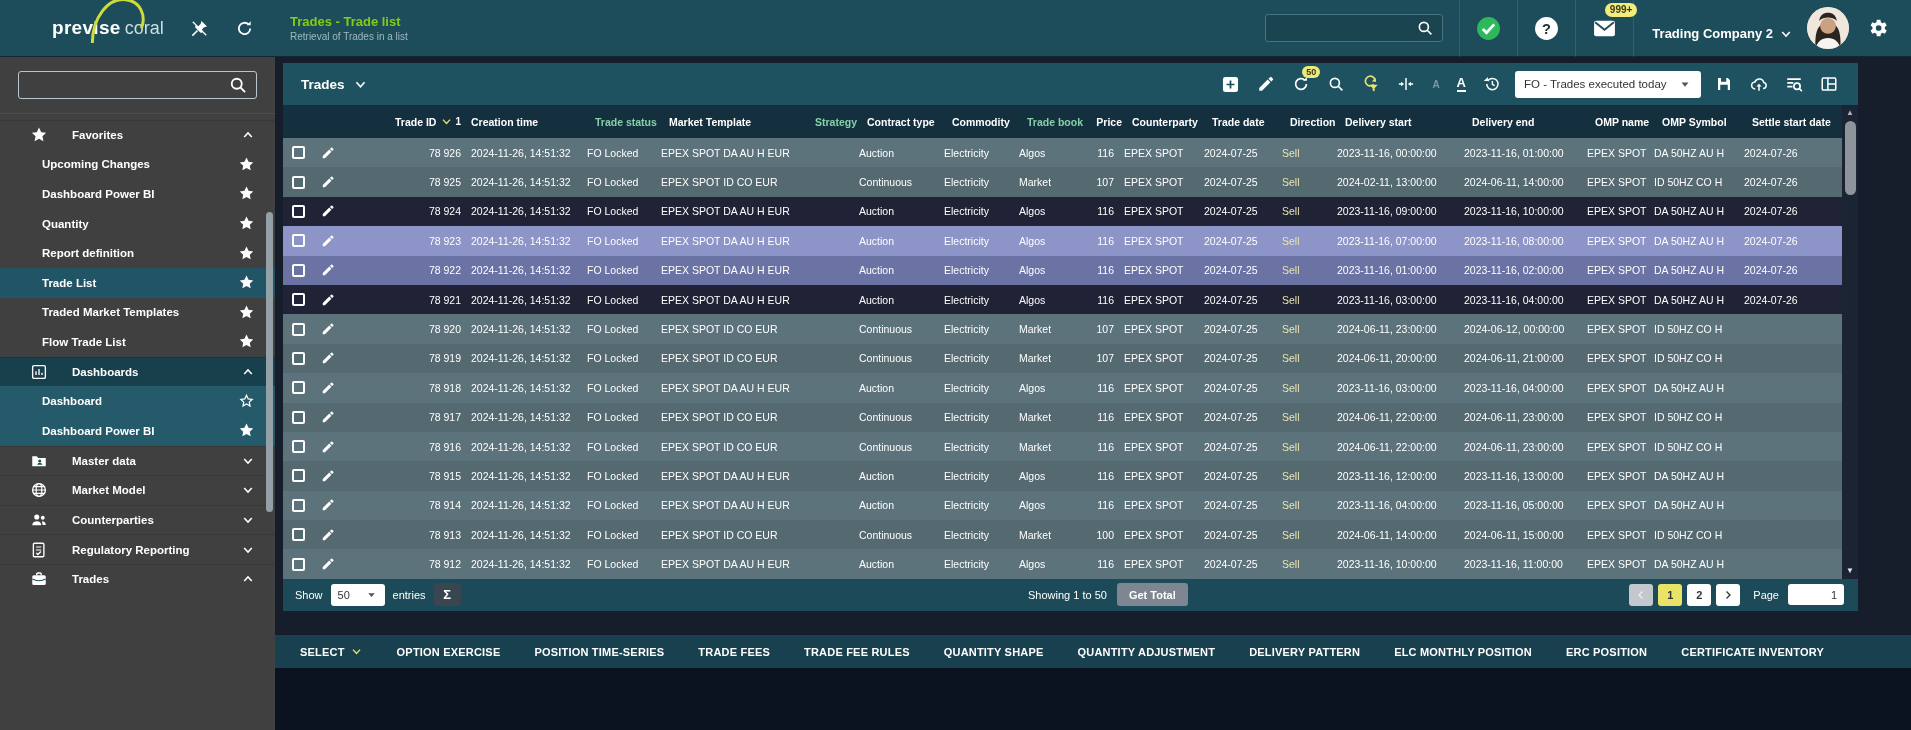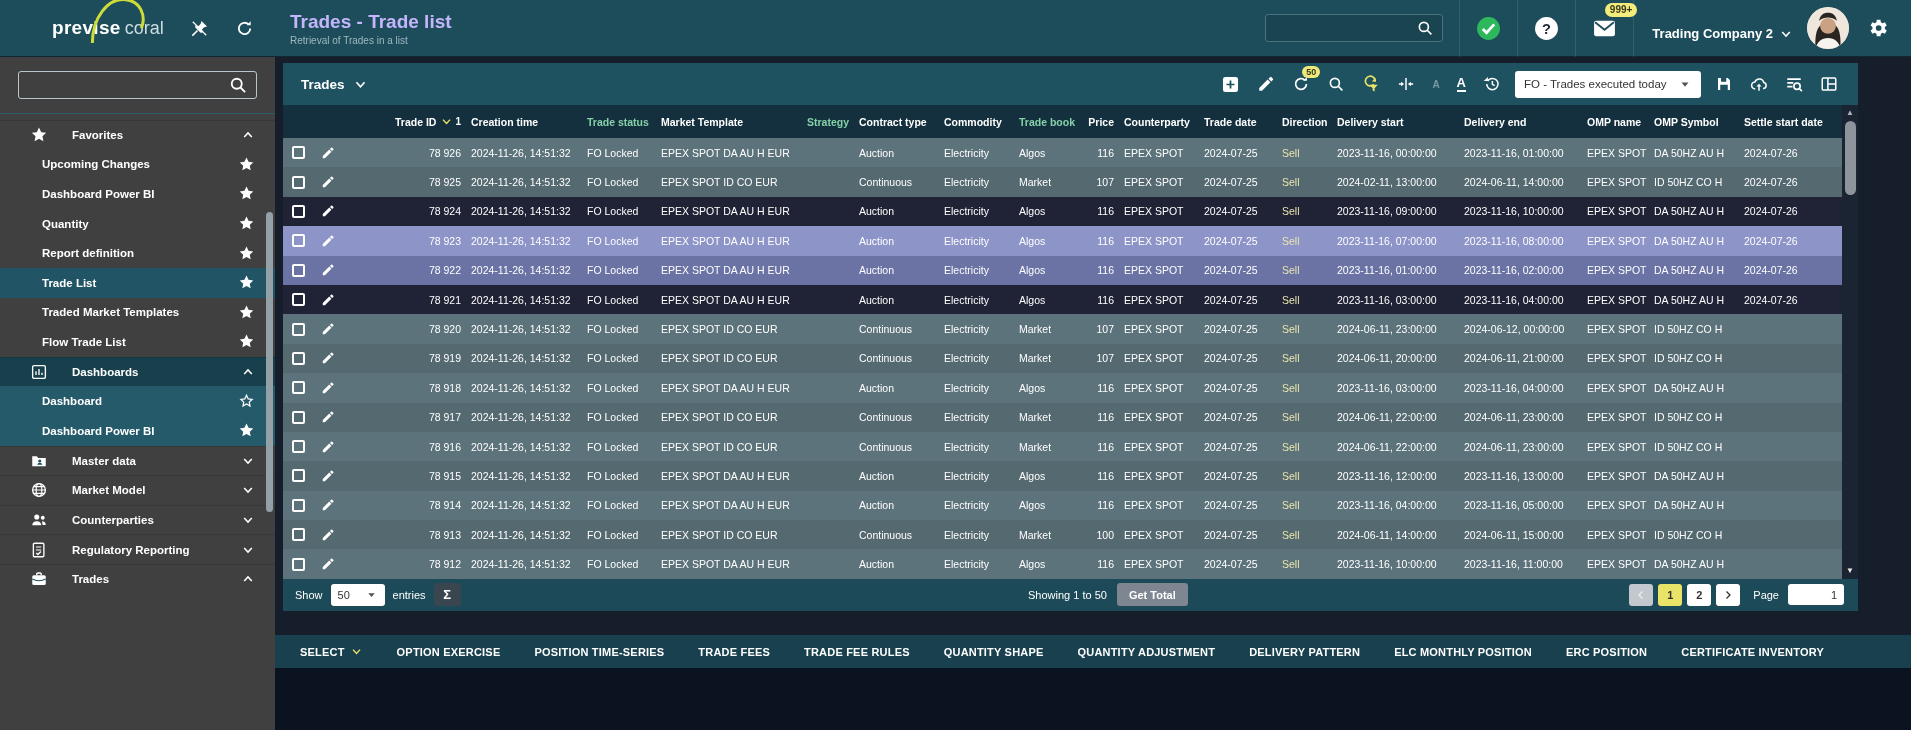--- a/index.html
+++ b/index.html
@@ -9,21 +9,21 @@
 
   
   .topbar { position:absolute; top:0; left:0; width:1911px; height:57px; background:#1d4d5b; display:flex; align-items:center; border-bottom:1px solid #0f2833; z-index:5; }
   .brand-zone { width:275px; flex:0 0 275px; display:flex; align-items:center; height:100%; }
   .logo { position:relative; margin-left:52px; display:flex; align-items:baseline; cursor:pointer; }
   .logo .arc { position:absolute; left:38px; top:-22px; pointer-events:none; }
   .logo-primary { font-size:19px; font-weight:bold; color:#fff; letter-spacing:.3px; }
   .logo-secondary { font-size:18px; font-weight:300; color:#cfdde2; margin-left:4px; }
   .tb-ic { color:#fff; margin-left:26px; cursor:pointer; display:flex; align-items:center; }
   .page-head { margin-left:15px; }
-  .pg-title { font-size:19px; font-weight:bold; color:#c4b5fd; }
+  .pg-title { font-size:13px; font-weight:bold; color:#84cc16; }
   .pg-sub { font-size:10px; color:#9fb8bf; margin-top:2px; }
   .topbar-right { margin-left:auto; display:flex; align-items:center; height:100%; }
   .hd-sep { width:1px; height:57px; background:rgba(255,255,255,.10); margin:0 16px; }
   .hd-search { width:178px; height:28px; border:1px solid #4a7380; background:#1a4450; border-radius:3px; display:flex; align-items:center; padding:0 8px; }
   .hd-search input { flex:1; border:none; outline:none; background:transparent; color:#fff; font-size:12px; font-family:inherit; min-width:0; }
   .hd-search .ic { color:#fff; }
   .round-ic { cursor:pointer; display:flex; }
   .mail-wrap { position:relative; cursor:pointer; display:flex; }
   .badge { position:absolute; top:-13px; right:-20px; background:#f3ec7a; color:#3a3a20; font-size:10px; font-weight:bold; padding:1px 5px; border-radius:8px; line-height:12px; }
   .company { display:flex; align-items:center; cursor:pointer; margin:11px 14px 0 2px; }
@@ -594,21 +594,21 @@
           <span class="sort-ic">
             <svg class="ic" width="13" height="13">
               <use href="#i-chev-d"></use>
             </svg>
           </span>
           <span class="sort-n">1</span>
         </div>
         <div class="th" style="flex: 0 0 116px;">
           <span>Creation time</span>
         </div>
-        <div class="th green" style="flex: 0 0 74px;">
+        <div class="th green" style="flex: 0 0 74px; margin-left: 8px;">
           <span>Trade status</span>
         </div>
         <div class="th" style="flex: 0 0 143px;">
           <span>Market Template</span>
         </div>
         <div class="th green r" style="flex: 0 0 55px;">
           <span>Strategy</span>
         </div>
         <div class="th" style="flex: 0 0 85px;">
           <span>Contract type</span>

